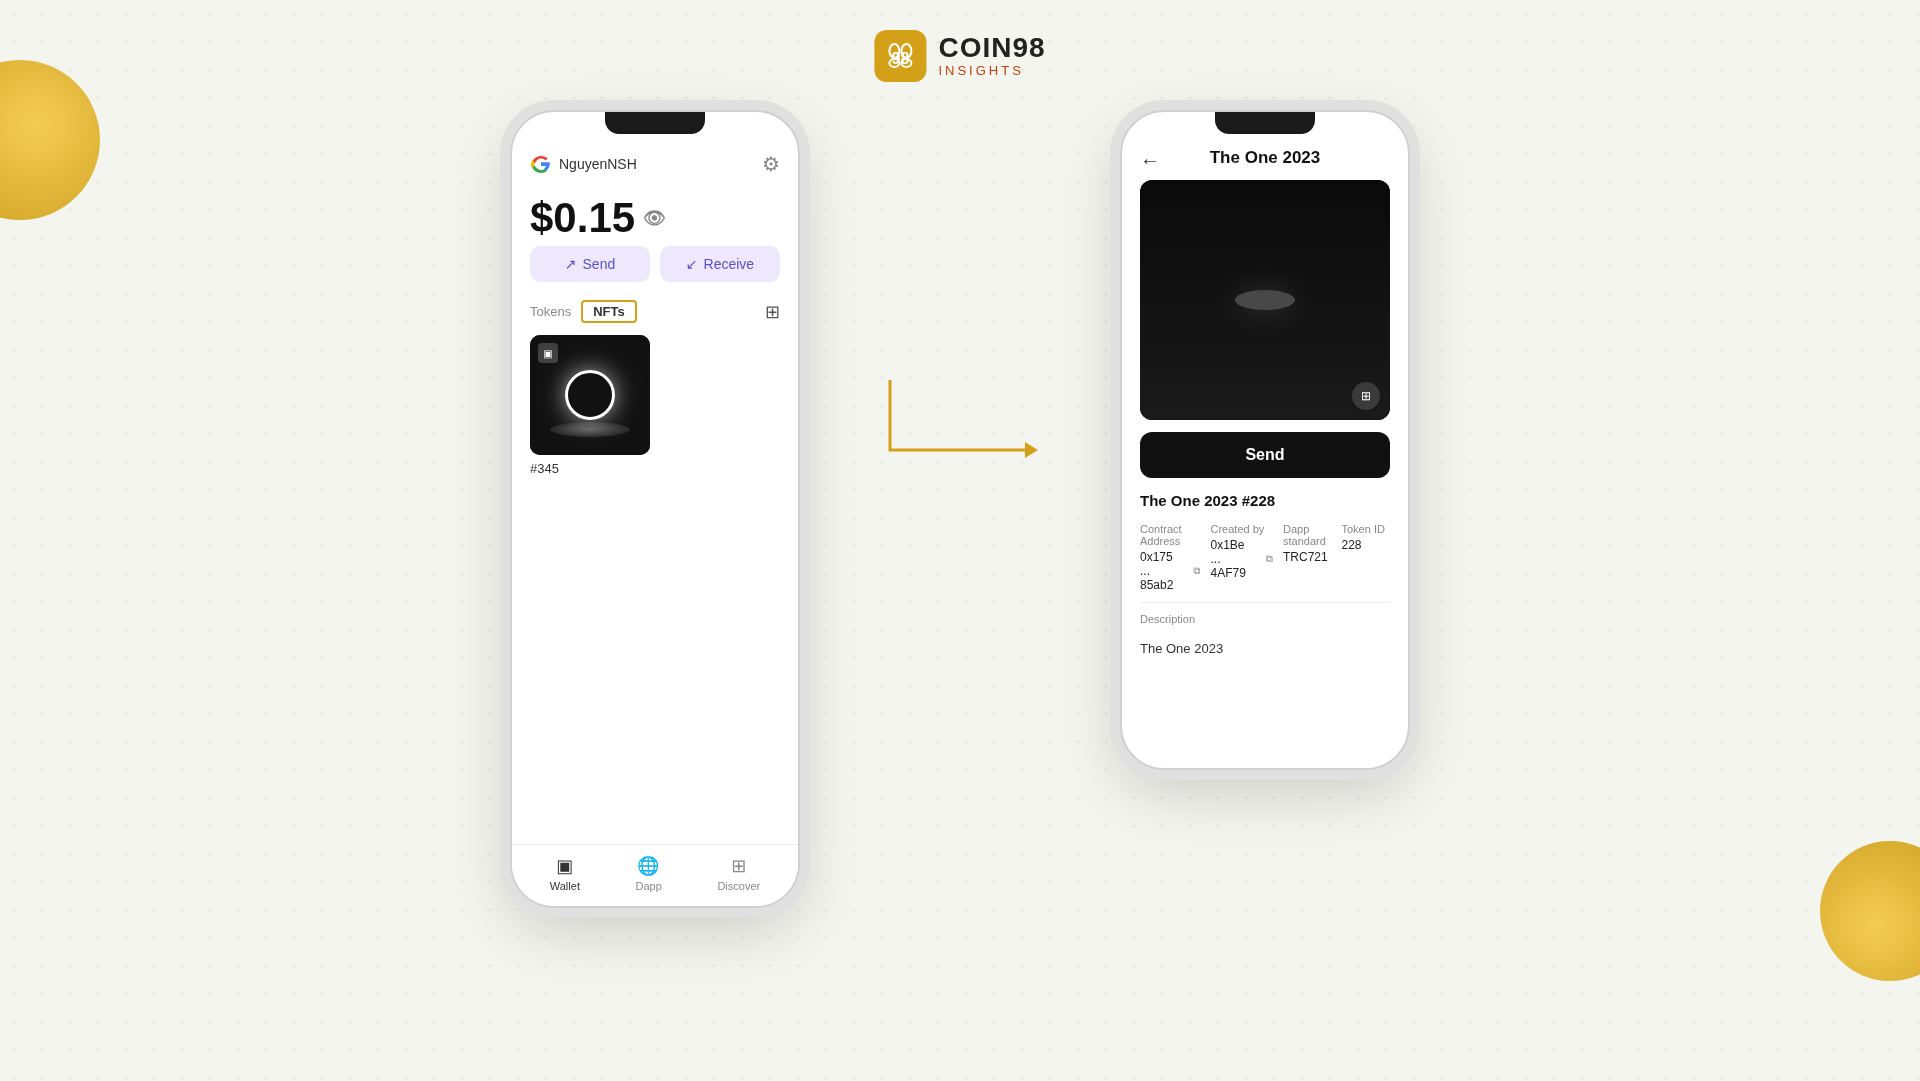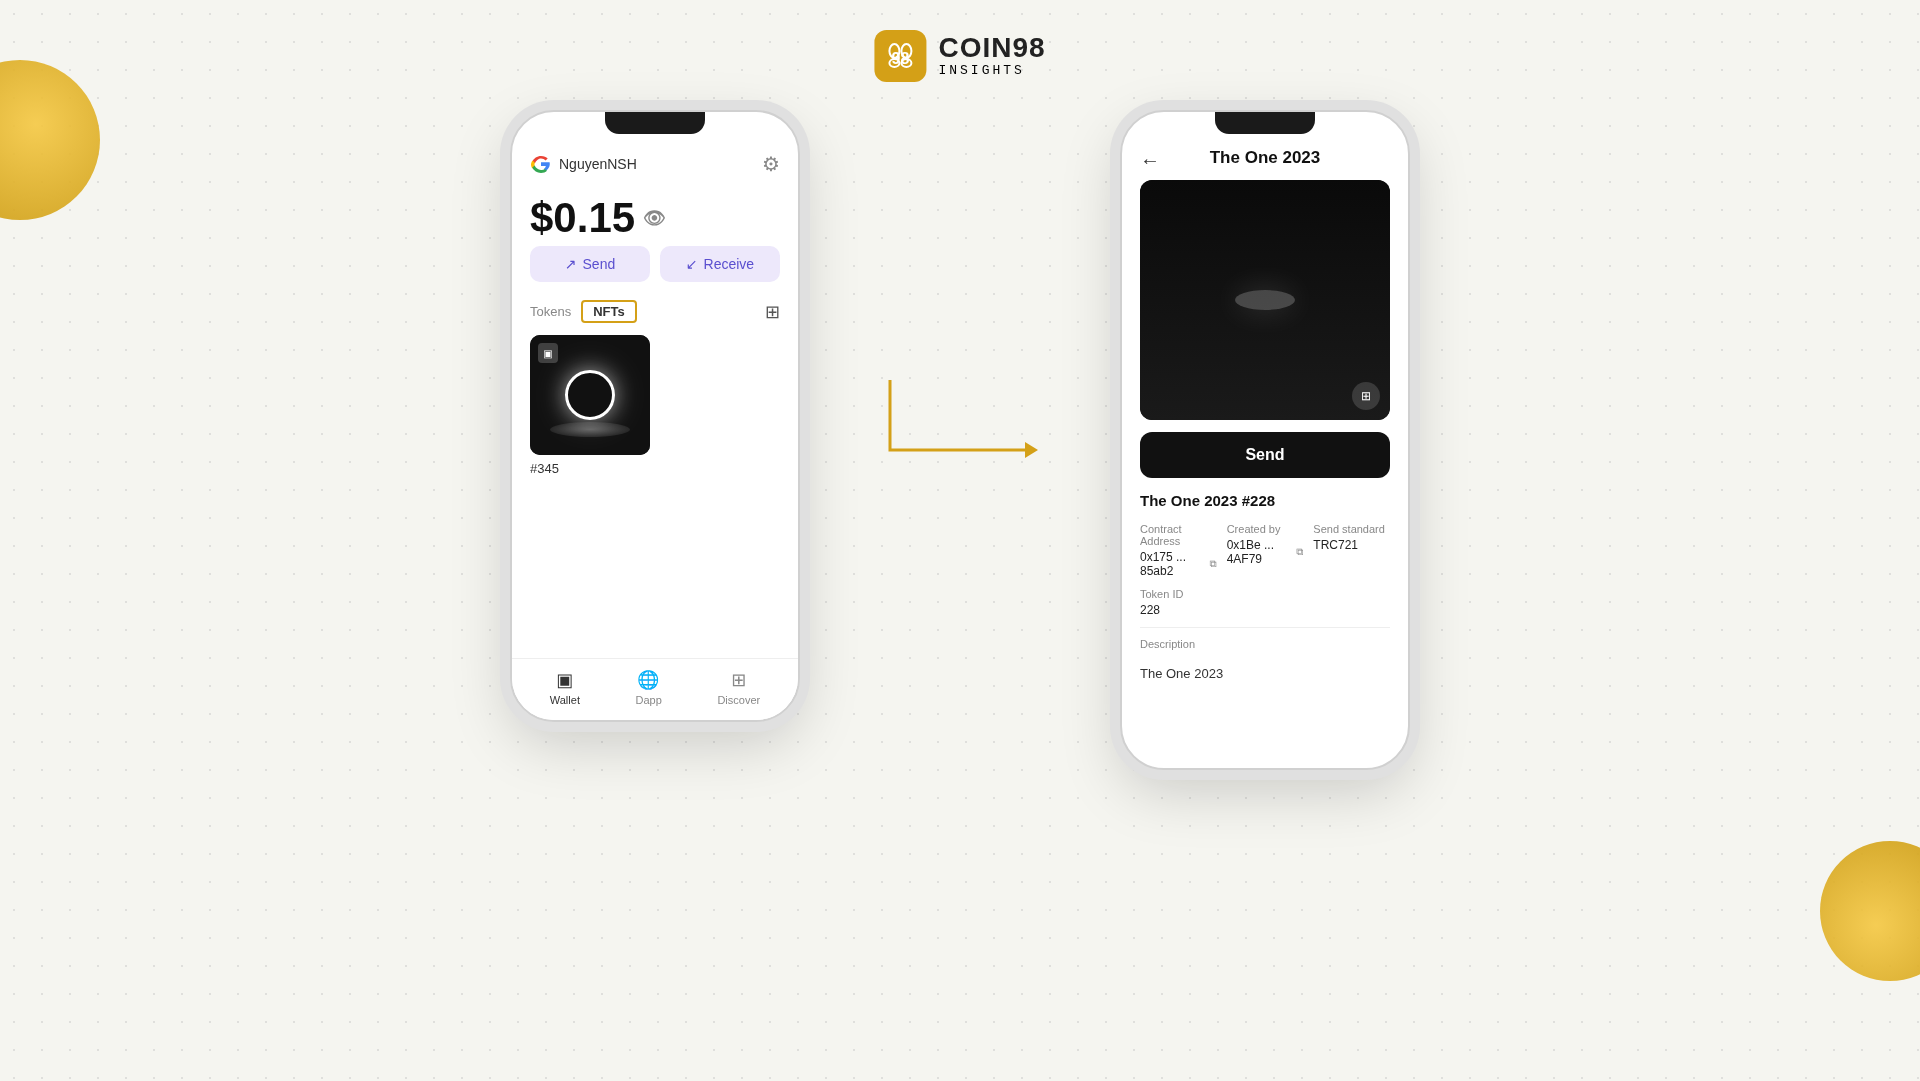--- a/index.html
+++ b/index.html
@@ -86,40 +86,39 @@
     .logo-coin98 {
       font-size: 28px;
       font-weight: 700;
       color: #222;
       letter-spacing: 1px;
     }
 
     .logo-insights {
       font-size: 13px;
       font-weight: 500;
-      color: #000000;
+      color: #c2410c;
       letter-spacing: 3px;
-      font-family: Liberation Mono, monospace;
     }
 
     
     .phones-area {
       position: absolute;
       top: 110px;
       left: 50%;
       transform: translateX(-50%);
       display: flex;
       align-items: flex-start;
       gap: 80px;
     }
 
     
     .phone {
       width: 290px;
-      height: 612px;
+      height: 798px;
       background: white;
       border-radius: 44px;
       box-shadow: 0 0 0 10px #e0e0e0, 0 20px 60px rgba(0,0,0,0.18);
       position: relative;
       overflow: hidden;
       border: 2px solid #d0d0d0;
     }
 
     .phone-notch {
       width: 100px;
@@ -407,21 +406,21 @@
 
     .nft-detail-title {
       font-size: 15px;
       font-weight: 600;
       color: #111;
       margin-bottom: 14px;
     }
 
     .detail-grid {
       display: grid;
-      grid-template-columns: 1fr 1fr 1fr;
+      grid-template-columns: 1fr 1fr 1fr 1fr;
       gap: 10px 10px;
     }
 
     .detail-item label {
       font-size: 11px;
       color: #888;
       display: block;
       margin-bottom: 3px;
     }
 
@@ -596,21 +595,21 @@
             </div>
           </div>
           <div class="detail-item">
             <label>Created by</label>
             <div class="detail-value">
               <span>0x1Be ... 4AF79</span>
               <span class="copy-icon">⧉</span>
             </div>
           </div>
           <div class="detail-item">
-            <label>Send standard</label>
+            <label>Dapp standard</label>
             <div class="detail-value">
               <span>TRC721</span>
             </div>
           </div>
           <div class="detail-item">
             <label>Token ID</label>
             <div class="detail-value">
               <span>228</span>
             </div>
           </div>

